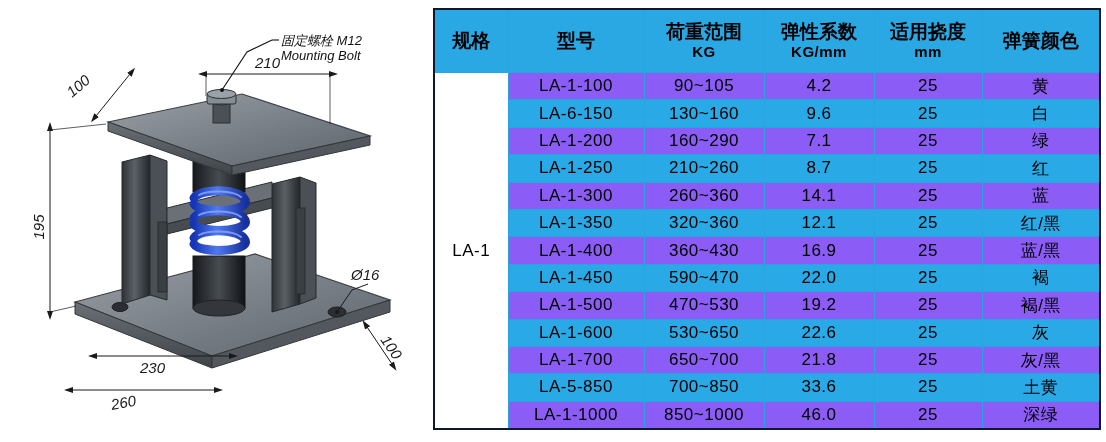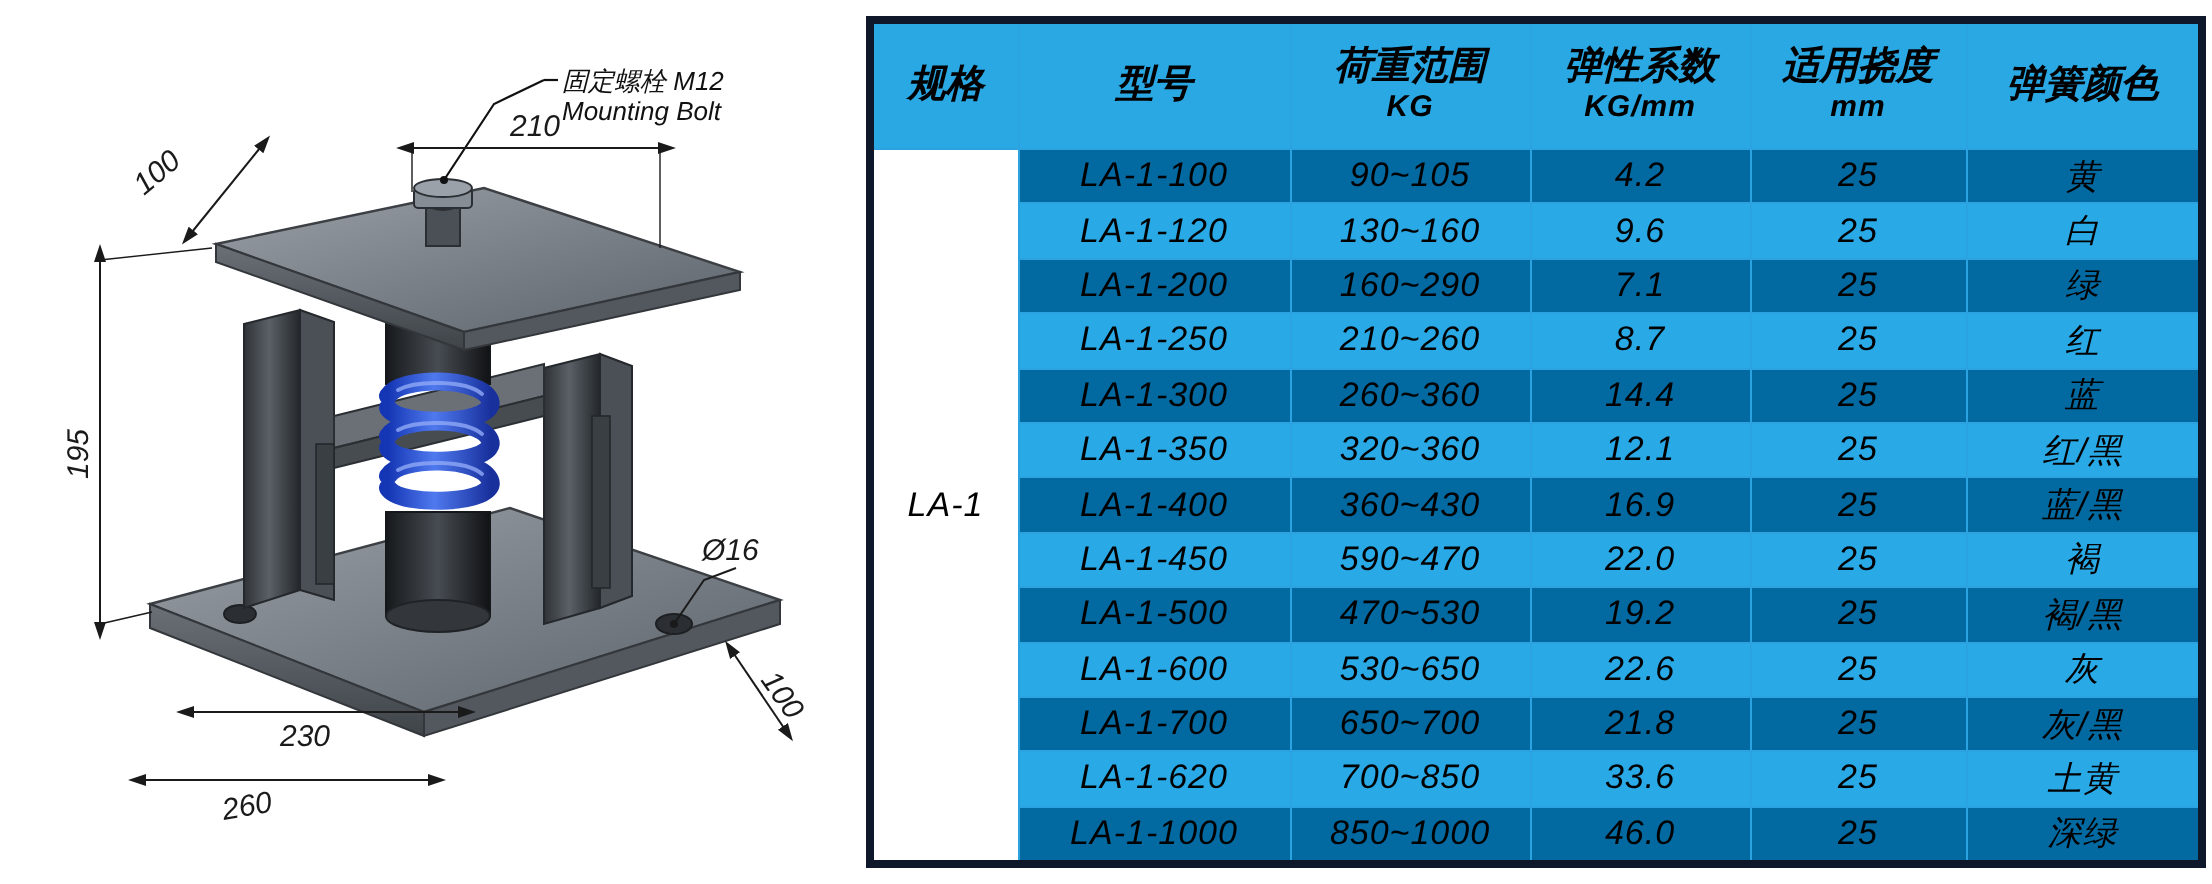--- a/index.html
+++ b/index.html
@@ -48,23 +48,22 @@
     position: absolute;
     left: 433px;
     top: 8px;
     width: 668px;
     height: 432px;
   }
   table.spec {
     border-collapse: collapse;
     table-layout: fixed;
     width: 668px;
-    border: 4px solid #0f172a;
-    background: #0369a1;
-    font-style: italic;
+    border: 2px solid #0f172a;
+    background: #8b5cf6;
   }
   table.spec th, table.spec td {
     border: 1px solid #2aa3e0;
     text-align: center;
     vertical-align: middle;
     font-family: "Liberation Sans", sans-serif;
     color: #000000;
     padding: 0;
   }
   table.spec thead th {
@@ -282,21 +281,21 @@
       <tbody id="tbody">
           <tr>
             <td class="model-cell" rowspan="13">LA-1</td>
             <td>LA-1-100</td>
             <td>90~105</td>
             <td>4.2</td>
             <td>25</td>
             <td>黄</td>
           </tr>
           <tr class="alt">
-            <td>LA-1-120</td>
+            <td>LA-6-150</td>
             <td>130~160</td>
             <td>9.6</td>
             <td>25</td>
             <td>白</td>
           </tr>
           <tr>
             <td>LA-1-200</td>
             <td>160~290</td>
             <td>7.1</td>
             <td>25</td>
@@ -305,21 +304,21 @@
           <tr class="alt">
             <td>LA-1-250</td>
             <td>210~260</td>
             <td>8.7</td>
             <td>25</td>
             <td>红</td>
           </tr>
           <tr>
             <td>LA-1-300</td>
             <td>260~360</td>
-            <td>14.4</td>
+            <td>14.1</td>
             <td>25</td>
             <td>蓝</td>
           </tr>
           <tr class="alt">
             <td>LA-1-350</td>
             <td>320~360</td>
             <td>12.1</td>
             <td>25</td>
             <td>红/黑</td>
           </tr>
@@ -352,21 +351,21 @@
             <td>灰</td>
           </tr>
           <tr>
             <td>LA-1-700</td>
             <td>650~700</td>
             <td>21.8</td>
             <td>25</td>
             <td>灰/黑</td>
           </tr>
           <tr class="alt">
-            <td>LA-1-620</td>
+            <td>LA-5-850</td>
             <td>700~850</td>
             <td>33.6</td>
             <td>25</td>
             <td>土黄</td>
           </tr>
           <tr>
             <td>LA-1-1000</td>
             <td>850~1000</td>
             <td>46.0</td>
             <td>25</td>

